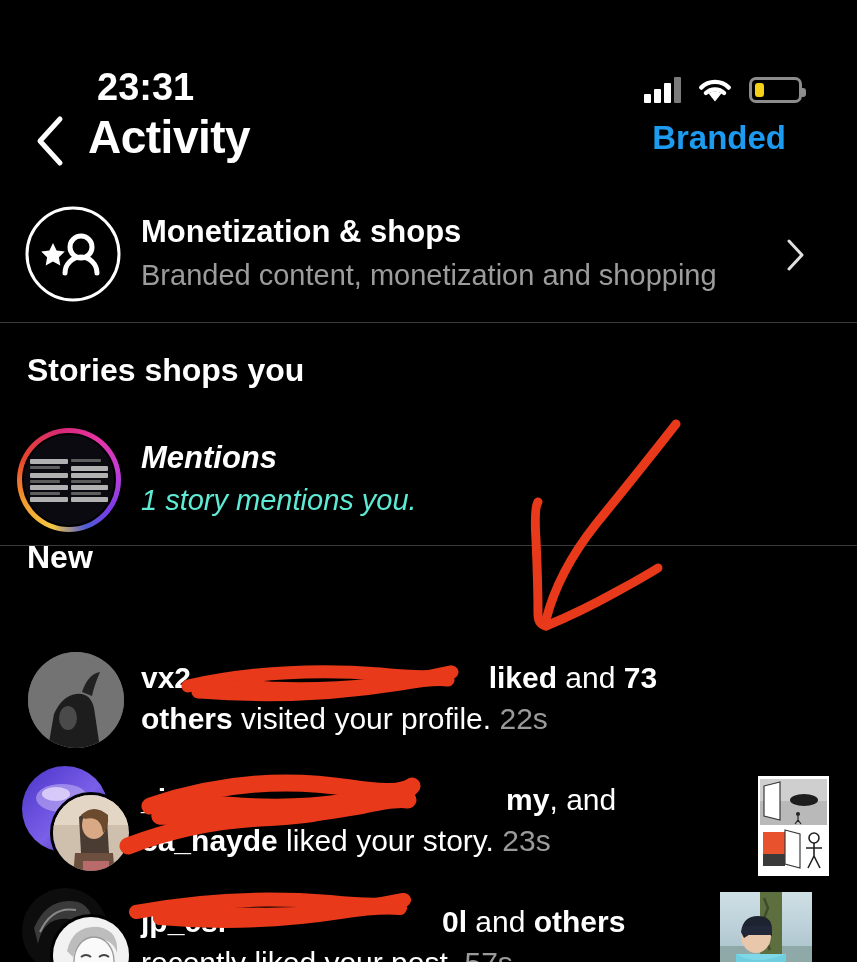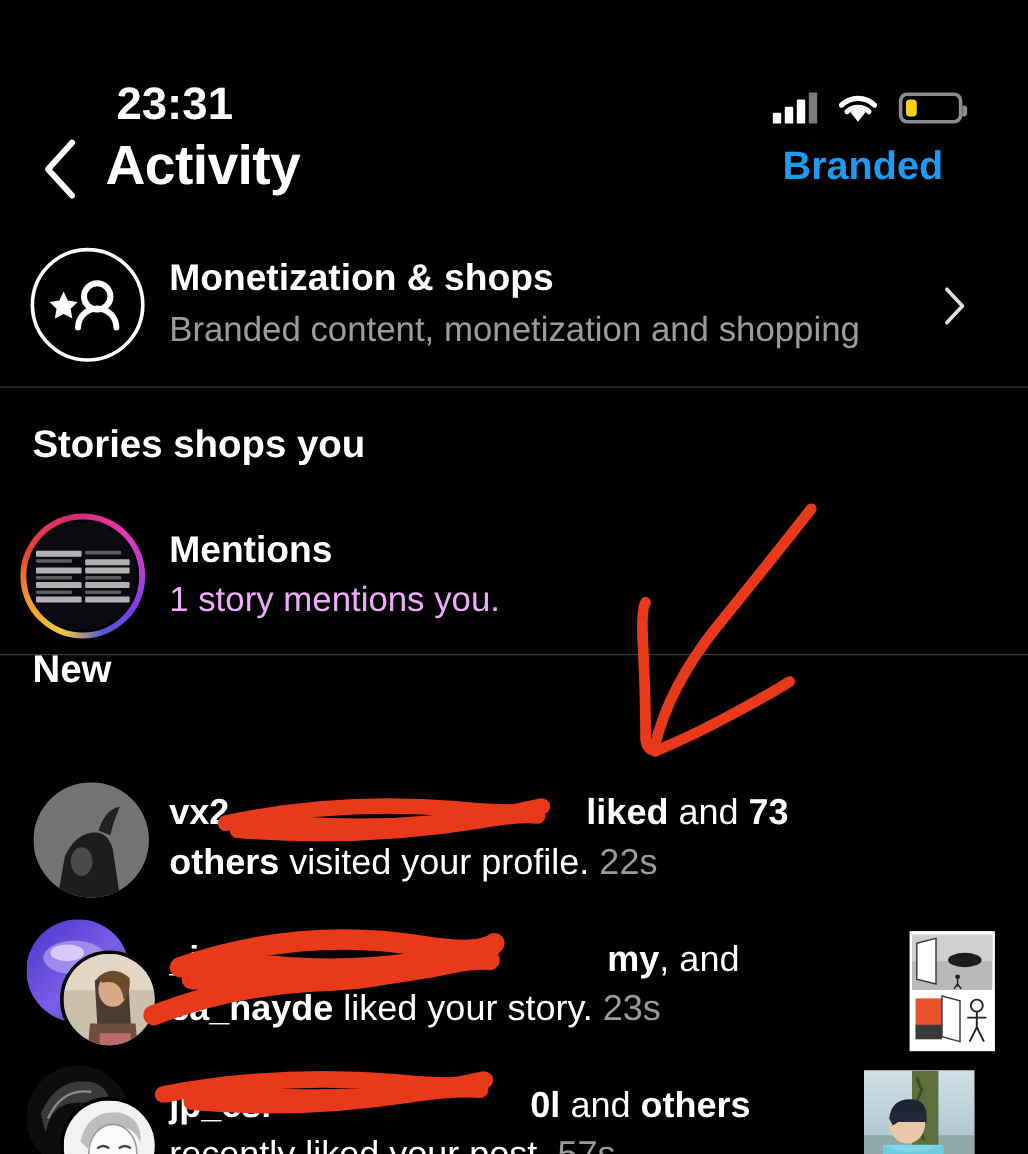--- a/index.html
+++ b/index.html
@@ -187,20 +187,21 @@
   #sec-stories { top: 352px; }
   #sec-new     { top: 539px; }
 
   
   .mentions-row {
     position: absolute;
     top: 424px; left: 0;
     width: 857px;
     height: 112px;
     cursor: pointer;
+    font-style: italic;
   }
   .ring {
     position: absolute;
     left: 17px;
     top: 4px;
     width: 104px;
     height: 104px;
     border-radius: 50%;
     background: conic-gradient(from 200deg,
         #f5c842 0deg,
@@ -251,21 +252,21 @@
     top: 16px;
     font-size: 31px;
     font-weight: bold;
     color: #ffffff;
   }
   .mentions-sub {
     position: absolute;
     left: 141px;
     top: 60px;
     font-size: 29px;
-    color: #f0abfc;
+    color: #5eead4;
   }
 
   
   .notif {
     position: absolute;
     left: 0;
     width: 857px;
     cursor: pointer;
   }
   #notif1 { top: 644px; height: 122px; }

